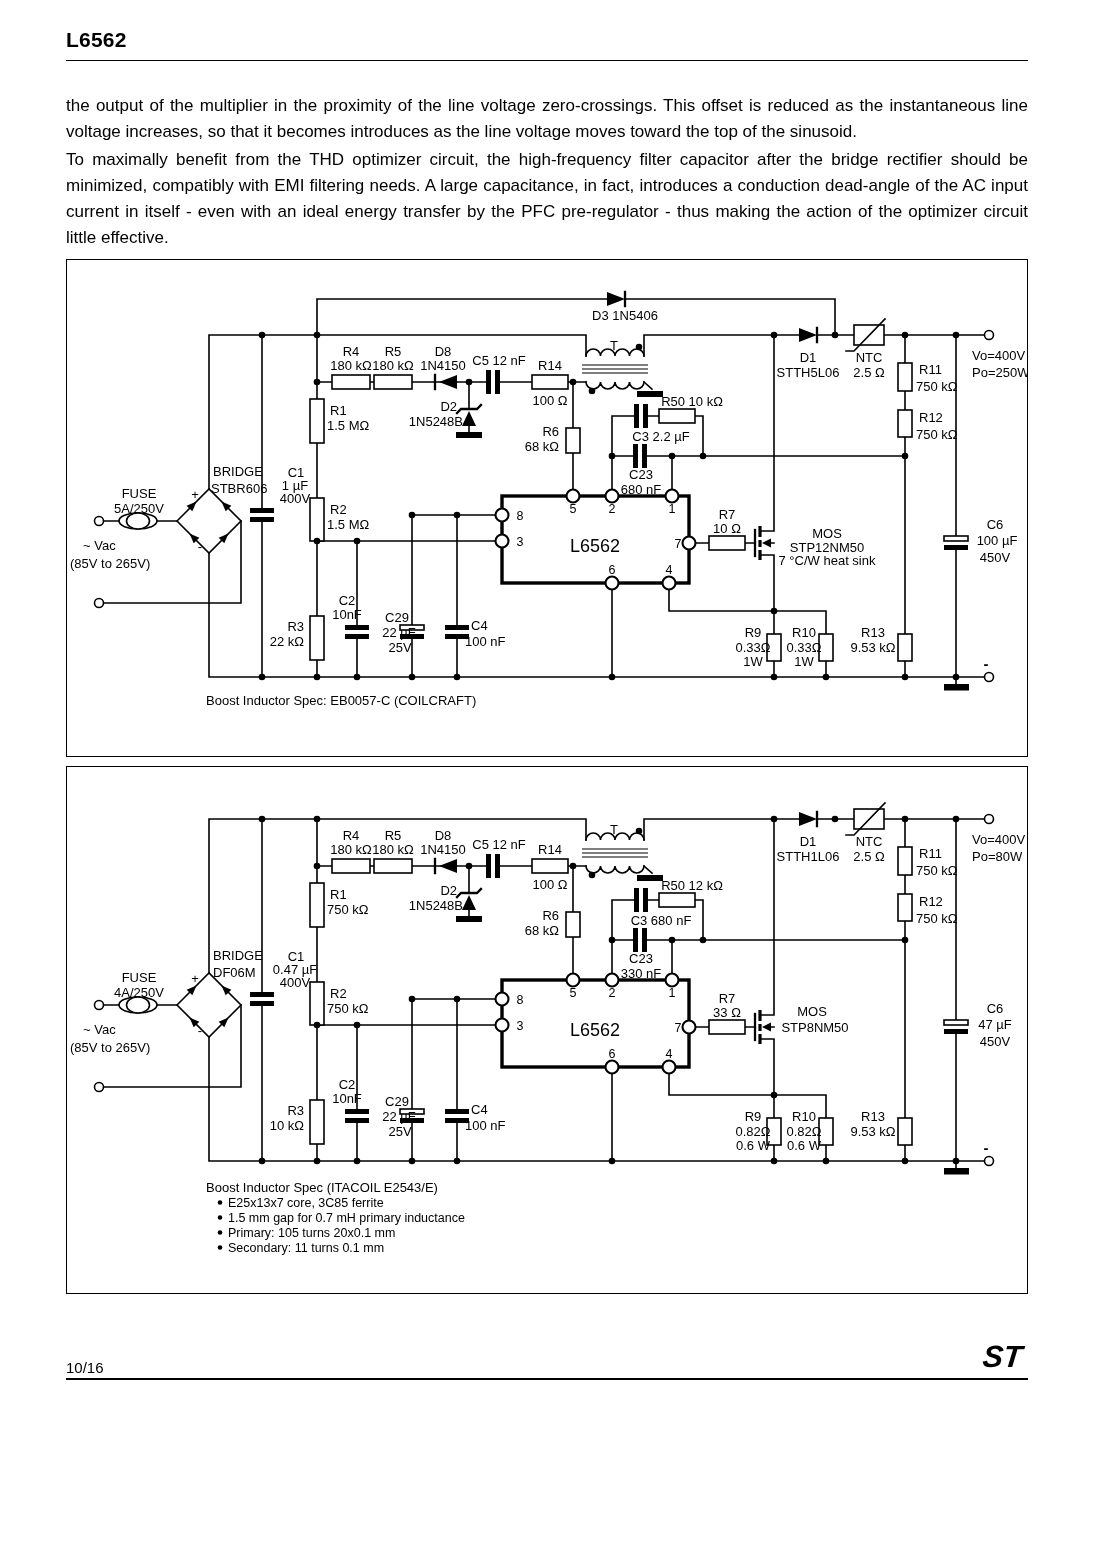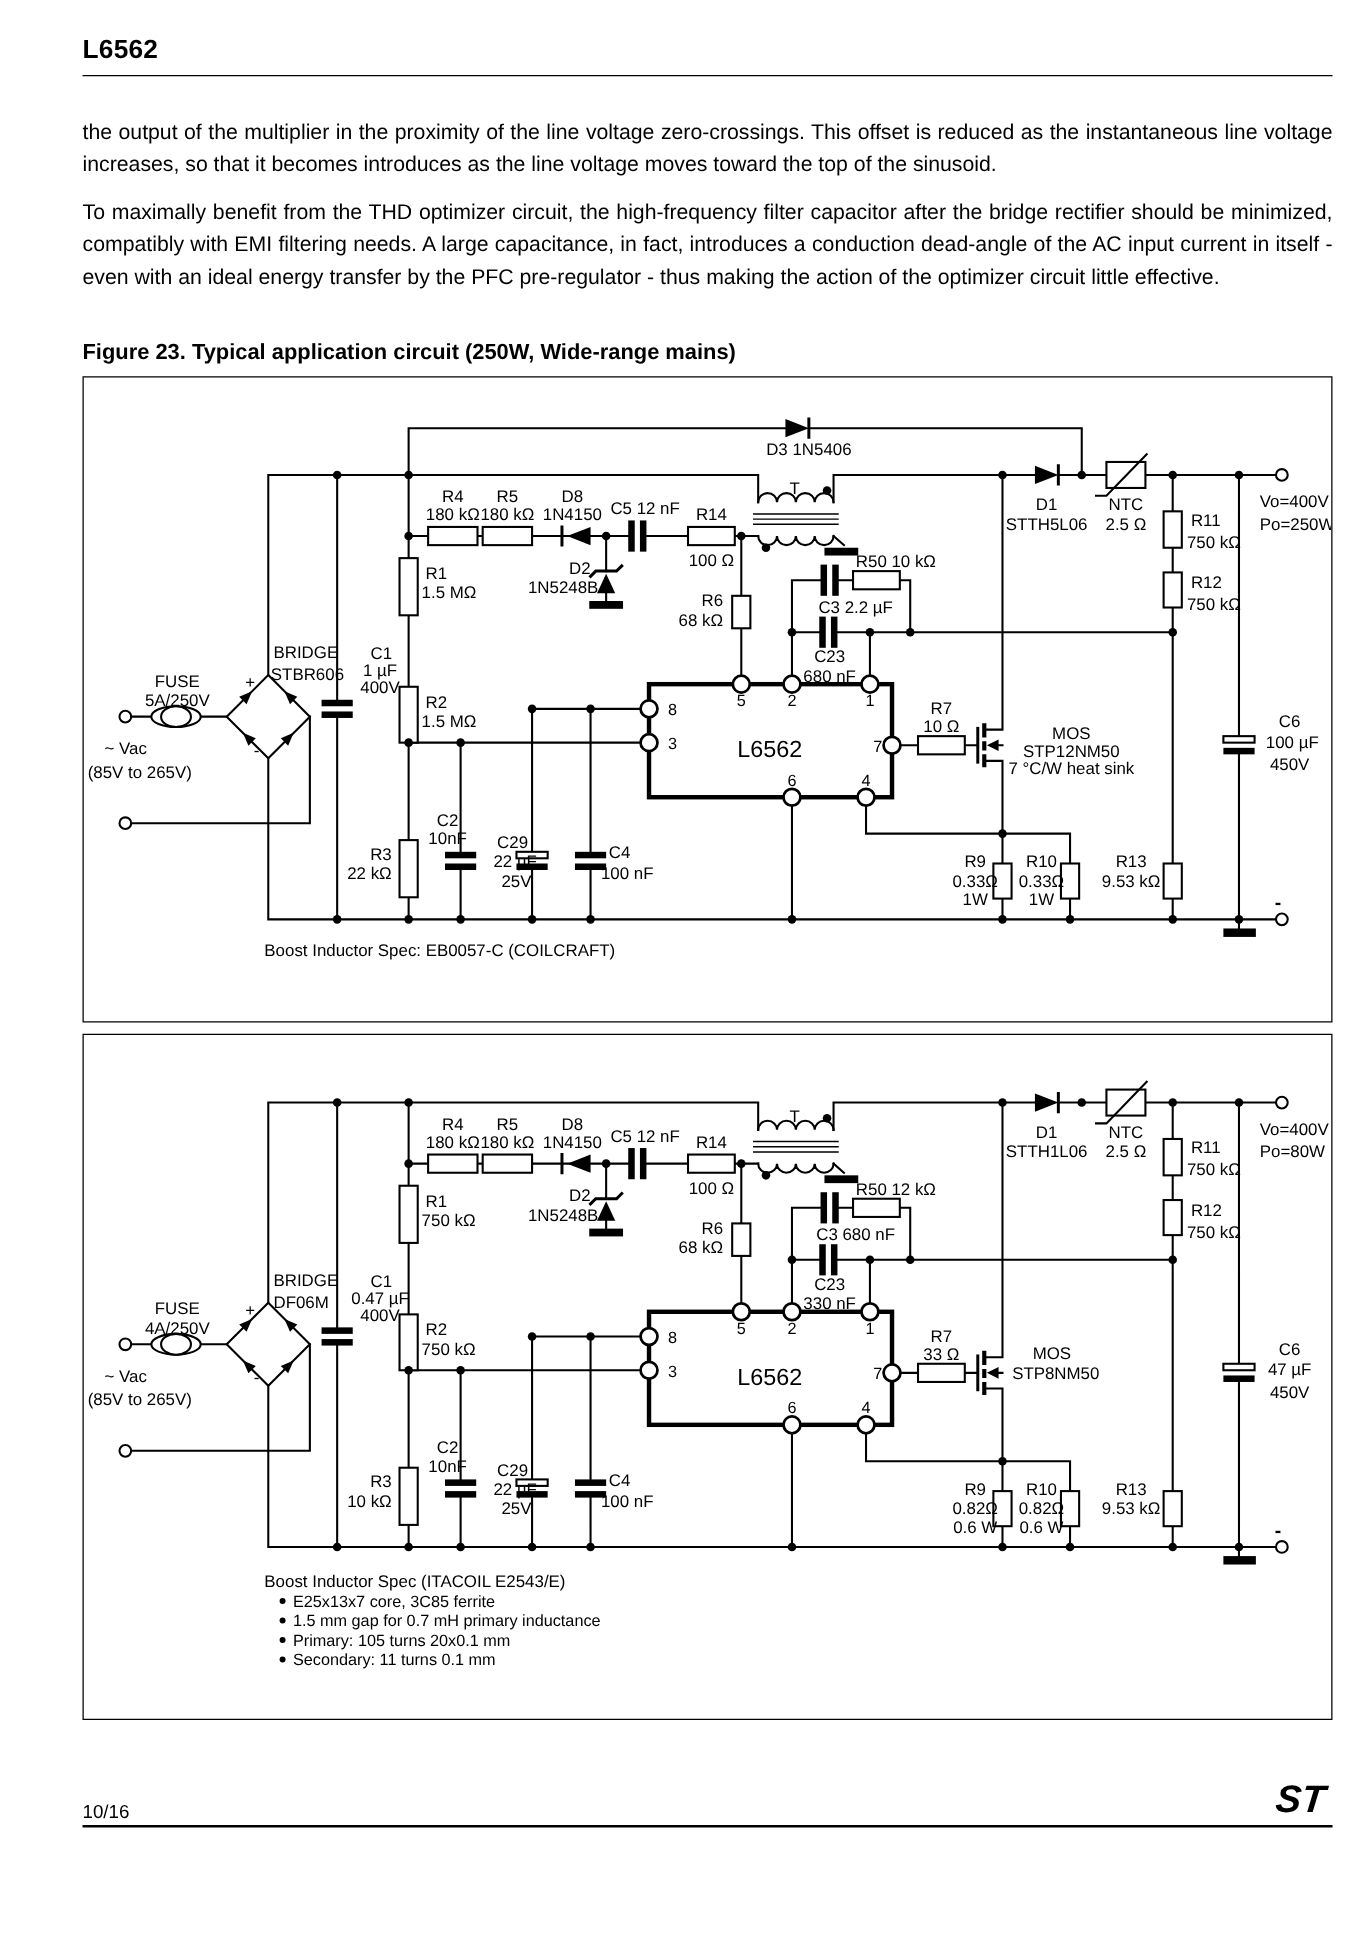--- a/index.html
+++ b/index.html
@@ -1,21 +1,21 @@
 <!DOCTYPE html>
 <html><head>
 <meta charset="utf-8">
 <style>
   html,body{margin:0;padding:0;background:#fff;color:#000;}
   body{width:1094px;font-family:"Liberation Sans",sans-serif;}
-  .page{padding:0 28px 40px 66px;}
+  .page{padding:0 66px 40px 66px;}
   .header-title{padding-top:28px;font-size:21px;font-weight:bold;letter-spacing:.2px;}
   .header-rule{border:none;border-top:1.8px solid #000;margin:8px 0 0 0;}
   p.body-text{margin:32px 0 0 0;font-size:17px;line-height:25.7px;text-align:justify;}
-  p.body-text + p.body-text{margin-top:13px;}
+  p.body-text + p.body-text{margin-top:3px;}
   .fig-title{margin:36px 0 0 0;font-size:17.5px;font-weight:bold;}
   .fig-title.second{margin-top:26px;}
   .fig-box{margin-top:9px;border:1.7px solid #000;}
   .fig-box svg{display:block;width:100%;height:auto;}
   
   .w{fill:none;stroke:#000;stroke-width:1.6;stroke-linecap:square;}
   .w2{fill:none;stroke:#000;stroke-width:2.3;stroke-linecap:square;}
   .w3{fill:none;stroke:#000;stroke-width:3.2;stroke-linecap:butt;}
   .thin{fill:none;stroke:#000;stroke-width:1.1;}
   .comp{fill:#fff;stroke:#000;stroke-width:1.6;}
@@ -41,21 +41,20 @@
 <div class="page">
 
   <div class="header">
     <div class="header-title">L6562</div>
     <hr class="header-rule">
   </div>
 
   <p class="body-text">the output of the multiplier in the proximity of the line voltage zero-crossings. This offset is reduced as the instantaneous line voltage increases, so that it becomes introduces as the line voltage moves toward the top of the sinusoid.</p>
   <p class="body-text">To maximally benefit from the THD optimizer circuit, the high-frequency filter capacitor after the bridge rectifier should be minimized, compatibly with EMI filtering needs. A large capacitance, in fact, introduces a conduction dead-angle of the AC input current in itself - even with an ideal energy transfer by the PFC pre-regulator - thus making the action of the optimizer circuit little effective.</p>
 
-  <h2 class="fig-title">Figure 23. Typical application circuit (250W, Wide-range mains)</h2>
   <div class="fig-box">
     <svg viewBox="0 0 960 496">
 
       <g>
         <path class="w" d="M32,261 H52 M90,261 H110 M32,343 H174 V261 M142,229 V75 H519 M142,293 V417 H917 M250,75 V417
           M250,39 V75 M250,39 H540 M558,39 H768 V75
           M250,122 H419 M433,122 H519 M402,122 V149 M402,166 V172
           M195,75 V248 M195,262 V417
           M519,75 V96 M577,96 V75 H732 M750,75 H787 M817,75 H917
           M506,122 V236

